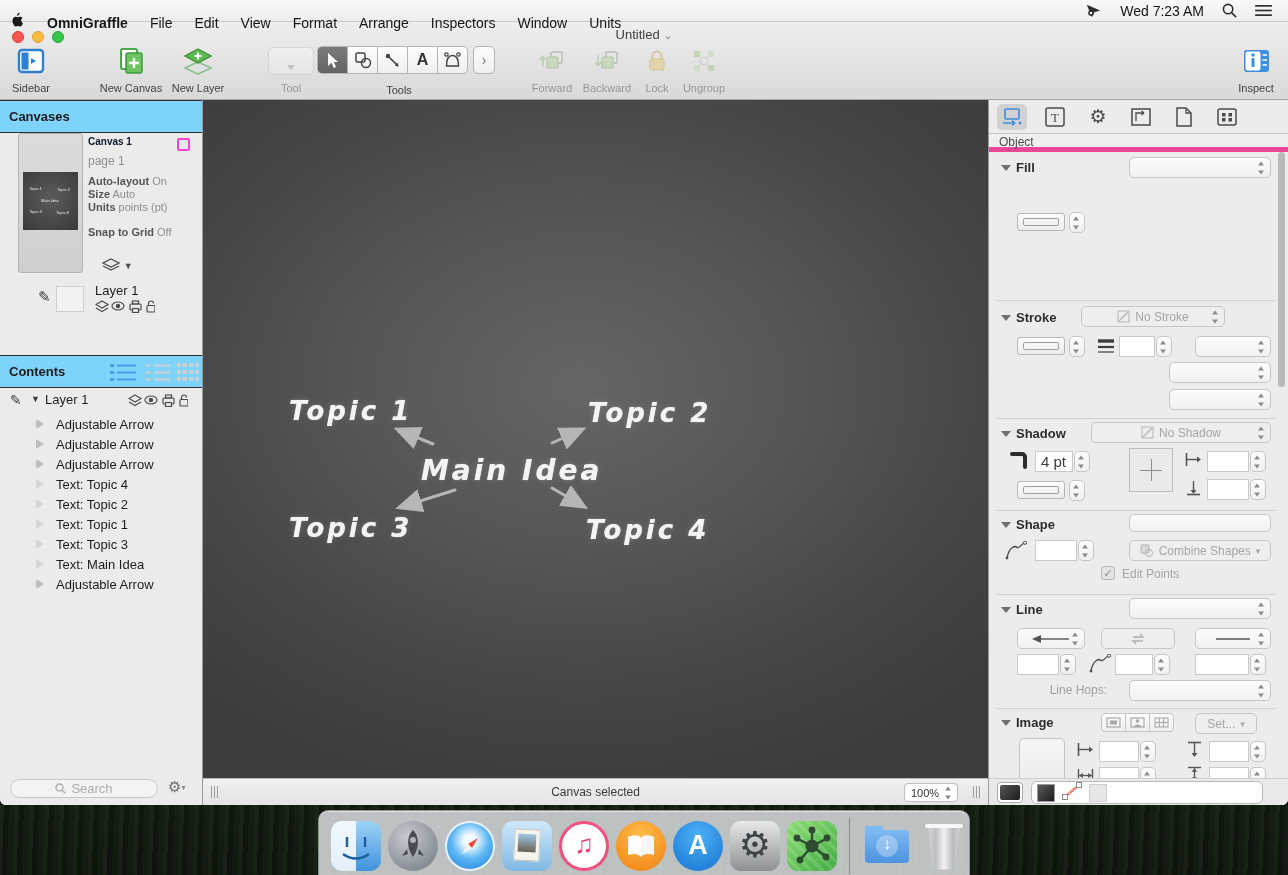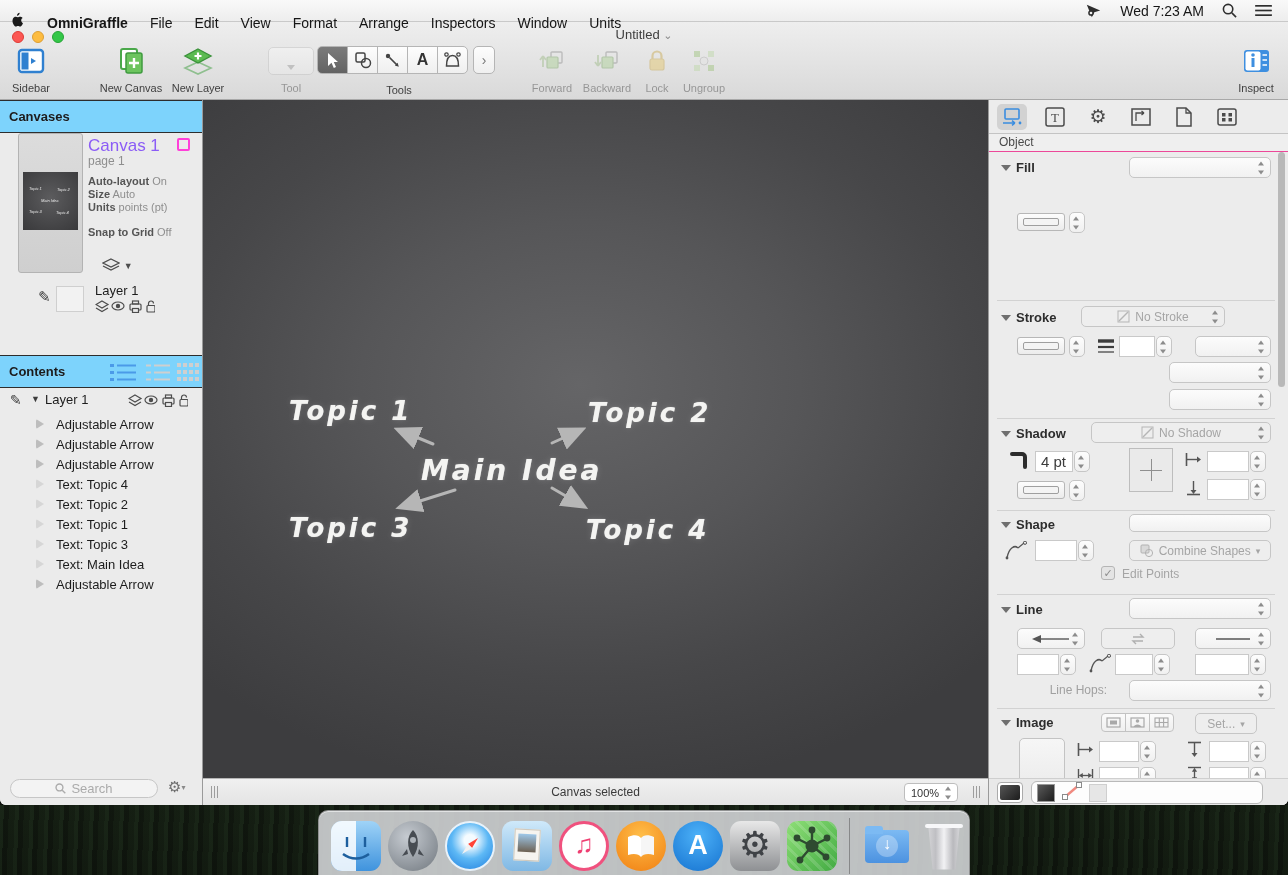--- a/index.html
+++ b/index.html
@@ -55,21 +55,21 @@
              background:#ebebeb; border-right:1px solid #9a9a9a; }
   .dark-hdr { position:absolute; left:0; width:100%; height:33px; background:#7dd3fc;
               border-top:1px solid #2c2c2c; border-bottom:1px solid #2e2e2e;
               color:#1b1b1c; font-weight:bold; font-size:13px;
               text-shadow:0 1px 0 rgba(255,255,255,.10); display:flex; align-items:center; padding-left:9px; }
   #cv-thumb { position:absolute; left:18px; top:33px; width:65px; height:140px;
               background:linear-gradient(#dcdcdc,#cfcfcf); border:1px solid #b3b3b3; border-radius:3px; }
   #cv-thumb .mini { position:absolute; left:4px; top:38px; width:55px; height:58px;
               background:radial-gradient(circle at 50% 45%,#5c5c5e,#39393b); }
   .mini span { position:absolute; font-size:4px; color:#e9e9e9; font-style:italic; white-space:nowrap; }
-  .cv-name { position:absolute; left:88px; top:36px; font-size:17px; font-weight:normal; color:#8b5cf6; }
+  .cv-name { position:absolute; left:88px; top:36px; font-size:10px; font-weight:bold; color:#0f172a; }
   .cv-page { position:absolute; left:88px; top:54px; font-size:12px; color:#8e8e8e; }
   .cv-prop { position:absolute; left:88px; font-size:11px; color:#8e8e8e; white-space:nowrap;text-align:center; }
   .cv-prop b { color:#555; }
   #magenta-flag { position:absolute; left:177px; top:38px; width:13px; height:13px;
                   border:2px solid #ff40d9; border-radius:2px; }
   #layer-row-cv { position:absolute; left:0; top:180px; width:100%; height:40px; }
   #layer-thumb { position:absolute; left:56px; top:6px; width:28px; height:26px;
                  background:#f2f2f2; border:1px solid #cfcfcf; }
   
   .ct-row { position:absolute; left:0; width:100%; height:20px; display:flex; align-items:center; }
@@ -101,21 +101,21 @@
 
   
   #inspector { position:absolute; left:988px; top:78px; width:300px; height:705px;
                background:#ececec; border-left:1px solid #9a9a9a; }
   #insp-tabs { position:absolute; left:0; top:0; width:100%; height:34px; border-bottom:1px solid #c4c4c4;
                display:flex; align-items:center; gap:13px; padding-left:8px; }
   .itab { width:30px; height:26px; border-radius:5px; display:flex; align-items:center;
           justify-content:center; color:#4b4b4b; }
   .itab.sel { background:#d2d2d2; color:#3a8de0; }
   #insp-pane-label { position:absolute; left:0; top:34px; width:100%; height:18px;
-                     border-bottom:1px solid #ec4899; font-size:12px; color:#4a4a4a;
+                     border-bottom:5px solid #ec4899; font-size:12px; color:#4a4a4a;
                      padding-left:10px; line-height:17px; background:#efefef; }
   .sec-title { position:absolute; font-size:13px; font-weight:bold; color:#2d2d2d; }
   .sec-title .dt { display:inline-block; width:0; height:0; border-left:5px solid transparent;
                    border-right:5px solid transparent; border-top:6px solid #6f6f6f;
                    margin-right:5px; vertical-align:1px; }
   .sep { position:absolute; left:8px; width:278px; height:1px; background:#d2d2d2; }
   .dd { position:absolute; height:21px; border:1px solid #c6c6c6; border-radius:5px;
         background:linear-gradient(#fcfcfc,#f1f1f1); font-size:12px; color:#3b3b3b;
         display:flex; align-items:center; justify-content:center; gap:5px; }
   .dd.dis { color:#a5a5a5; background:#eeeeee; }

